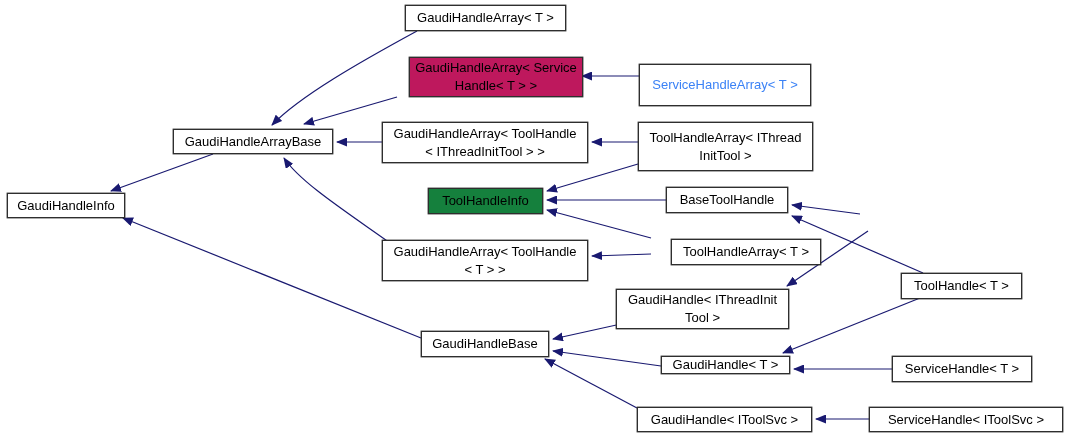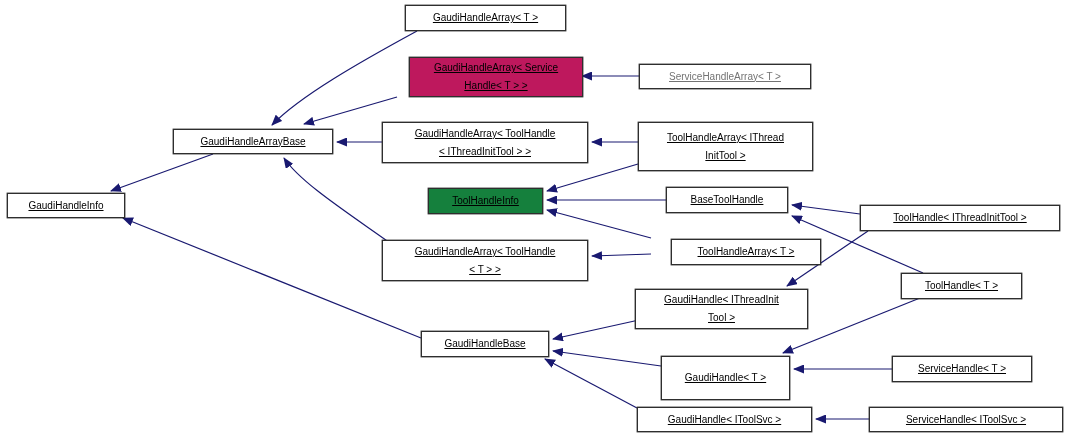--- a/index.html
+++ b/index.html
@@ -15,26 +15,25 @@
     position: absolute;
     box-sizing: border-box;
     background: #ffffff;
     border: 1px solid #2e2e2e;
     box-shadow: 0 0 0 0.4px #2e2e2e;
     display: flex;
     flex-direction: column;
     align-items: center;
     justify-content: center;
     text-align: center;
-    font-size: 10px;
+    font-size: 13px;
     line-height: 18px;
     color: #000000;
     white-space: nowrap;
     cursor: pointer;
-    text-decoration: underline;
   }
   .node span { display: block; }
 </style>
 </head>
 <body>
 
 <div class="canvas" style="width: 1067px; height: 439px; background: rgb(255, 255, 255);">
   <svg class="edges-layer" xmlns="http://www.w3.org/2000/svg" width="1067" height="439" viewBox="0 0 1067 439">
       <defs>
         <marker id="arrowhead" markerWidth="11" markerHeight="9" refX="10" refY="4.5" orient="auto" markerUnits="userSpaceOnUse">
@@ -64,21 +63,21 @@
       <path d="M421,338 L123,218" fill="none" stroke="#191970" stroke-width="1.2" marker-end="url(#arrowhead)"></path>
     </svg>
   <div class="nodes-layer">
       <div class="node" style="left: 405px; top: 5px; width: 161px; height: 26px; border-color: rgb(46, 46, 46); background: rgb(255, 255, 255); color: rgb(0, 0, 0);">
         <span>GaudiHandleArray&lt; T &gt;</span>
       </div>
       <div class="node" style="left: 409px; top: 57px; width: 174px; height: 40px; border-color: rgb(46, 46, 46); background: #be185d; color: rgb(0, 0, 0);">
         <span>GaudiHandleArray&lt; Service</span>
         <span>Handle&lt; T &gt; &gt;</span>
       </div>
-      <div class="node" style="left: 639px; top: 64px; width: 172px; height: 25px; border-color: rgb(46, 46, 46); background: rgb(255, 255, 255); color: #737373;">
+      <div class="node" style="left: 639px; top: 64px; width: 172px; height: 42px; border-color: rgb(46, 46, 46); background: rgb(255, 255, 255); color: #3b82f6;">
         <span>ServiceHandleArray&lt; T &gt;</span>
       </div>
       <div class="node" style="left: 173px; top: 129px; width: 160px; height: 25px; border-color: rgb(46, 46, 46); background: rgb(255, 255, 255); color: rgb(0, 0, 0);">
         <span>GaudiHandleArrayBase</span>
       </div>
       <div class="node" style="left: 382px; top: 122px; width: 206px; height: 41px; border-color: rgb(46, 46, 46); background: rgb(255, 255, 255); color: rgb(0, 0, 0);">
         <span>GaudiHandleArray&lt; ToolHandle</span>
         <span>&lt; IThreadInitTool &gt; &gt;</span>
       </div>
       <div class="node" style="left: 638px; top: 122px; width: 175px; height: 49px; border-color: rgb(46, 46, 46); background: rgb(255, 255, 255); color: rgb(0, 0, 0);">
@@ -87,41 +86,38 @@
       </div>
       <div class="node" style="left: 7px; top: 193px; width: 118px; height: 25px; border-color: rgb(46, 46, 46); background: rgb(255, 255, 255); color: rgb(0, 0, 0);">
         <span>GaudiHandleInfo</span>
       </div>
       <div class="node" style="left: 428px; top: 188px; width: 115px; height: 26px; border-color: rgb(46, 46, 46); background: #15803d; color: rgb(0, 0, 0);">
         <span>ToolHandleInfo</span>
       </div>
       <div class="node" style="left: 666px; top: 187px; width: 122px; height: 26px; border-color: rgb(46, 46, 46); background: rgb(255, 255, 255); color: rgb(0, 0, 0);">
         <span>BaseToolHandle</span>
       </div>
-      <div class="node" style="left: 860px; top: 205px; width: 200px; height: 26px; border-color: rgb(46, 46, 46); background: rgb(255, 255, 255); color: rgb(0, 0, 0);">
-        <span>ToolHandle&lt; IThreadInitTool &gt;</span>
-      </div>
       <div class="node" style="left: 382px; top: 240px; width: 206px; height: 41px; border-color: rgb(46, 46, 46); background: rgb(255, 255, 255); color: rgb(0, 0, 0);">
         <span>GaudiHandleArray&lt; ToolHandle</span>
         <span>&lt; T &gt; &gt;</span>
       </div>
       <div class="node" style="left: 651px; top: 239px; width: 150px; height: 26px; border-color: rgb(46, 46, 46); background: rgb(255, 255, 255); color: rgb(0, 0, 0); margin-left: 20px;">
         <span>ToolHandleArray&lt; T &gt;</span>
       </div>
       <div class="node" style="left: 901px; top: 273px; width: 121px; height: 26px; border-color: rgb(46, 46, 46); background: rgb(255, 255, 255); color: rgb(0, 0, 0);">
         <span>ToolHandle&lt; T &gt;</span>
       </div>
-      <div class="node" style="left: 635px; top: 289px; width: 173px; height: 40px; border-color: rgb(46, 46, 46); background: rgb(255, 255, 255); color: rgb(0, 0, 0);">
+      <div class="node" style="left: 616px; top: 289px; width: 173px; height: 40px; border-color: rgb(46, 46, 46); background: rgb(255, 255, 255); color: rgb(0, 0, 0);">
         <span>GaudiHandle&lt; IThreadInit</span>
         <span>Tool &gt;</span>
       </div>
       <div class="node" style="left: 421px; top: 331px; width: 128px; height: 26px; border-color: rgb(46, 46, 46); background: rgb(255, 255, 255); color: rgb(0, 0, 0);">
         <span>GaudiHandleBase</span>
       </div>
-      <div class="node" style="left: 661px; top: 356px; width: 129px; height: 44px; border-color: rgb(46, 46, 46); background: rgb(255, 255, 255); color: rgb(0, 0, 0);">
+      <div class="node" style="left: 661px; top: 356px; width: 129px; height: 18px; border-color: rgb(46, 46, 46); background: rgb(255, 255, 255); color: rgb(0, 0, 0);">
         <span>GaudiHandle&lt; T &gt;</span>
       </div>
       <div class="node" style="left: 892px; top: 356px; width: 140px; height: 26px; border-color: rgb(46, 46, 46); background: rgb(255, 255, 255); color: rgb(0, 0, 0);">
         <span>ServiceHandle&lt; T &gt;</span>
       </div>
       <div class="node" style="left: 637px; top: 407px; width: 175px; height: 25px; border-color: rgb(46, 46, 46); background: rgb(255, 255, 255); color: rgb(0, 0, 0);">
         <span>GaudiHandle&lt; IToolSvc &gt;</span>
       </div>
       <div class="node" style="left: 869px; top: 407px; width: 194px; height: 25px; border-color: rgb(46, 46, 46); background: rgb(255, 255, 255); color: rgb(0, 0, 0);">
         <span>ServiceHandle&lt; IToolSvc &gt;</span>

